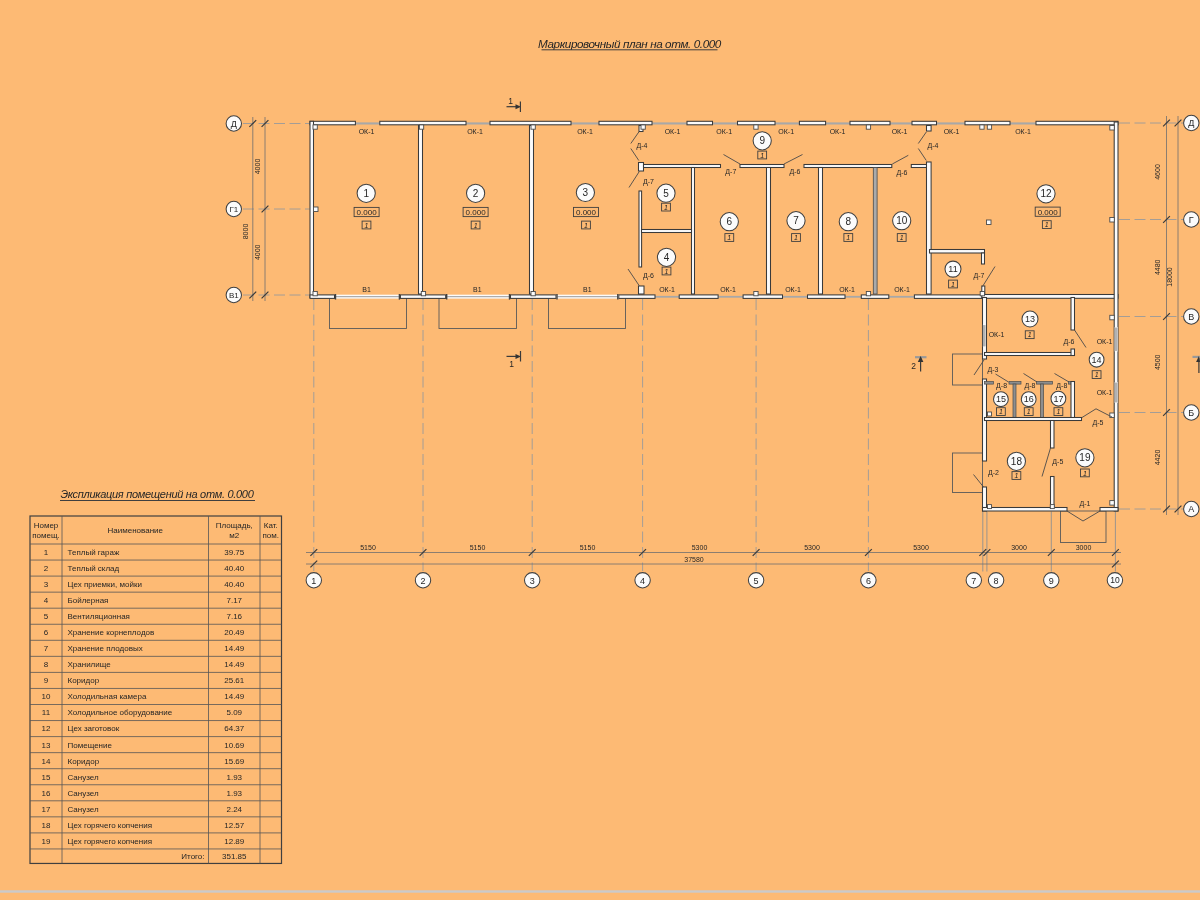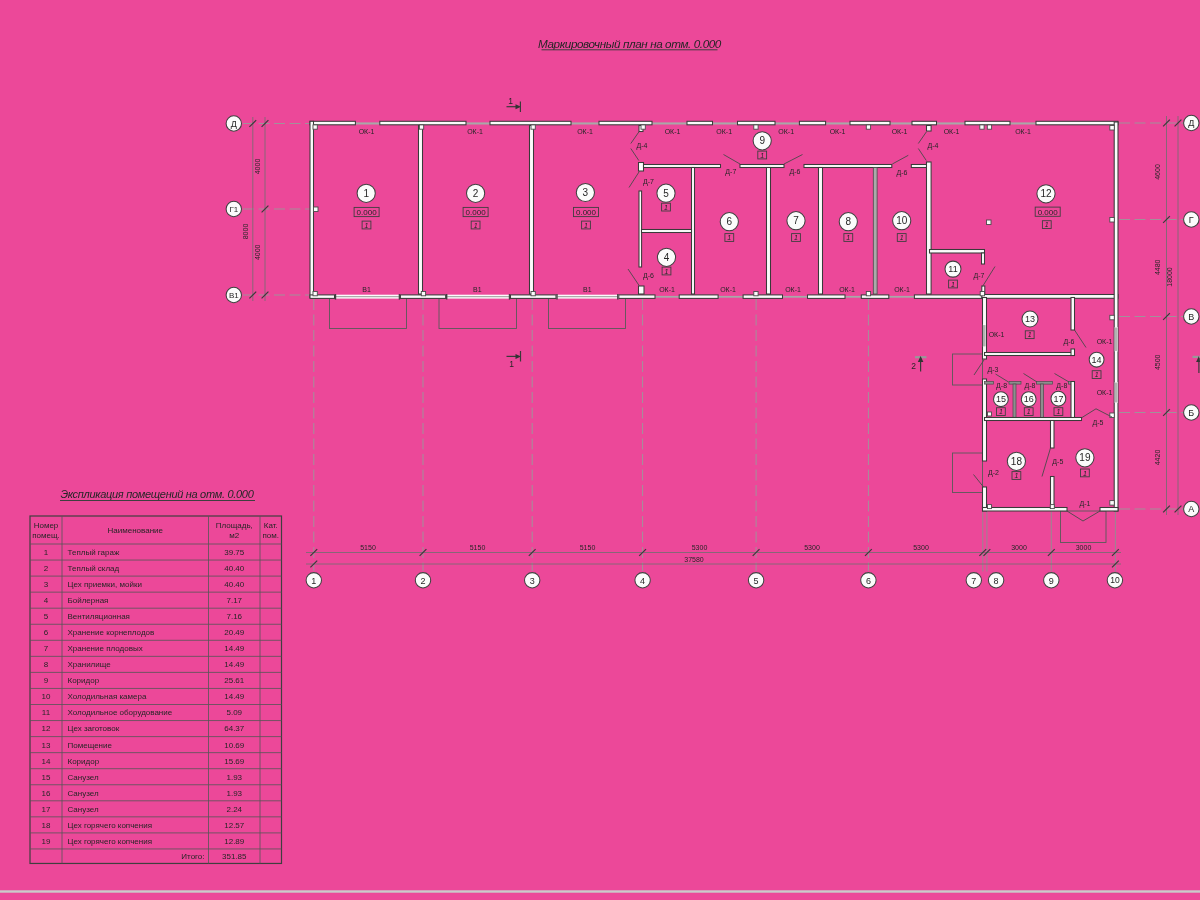--- a/index.html
+++ b/index.html
@@ -1,16 +1,16 @@
 <!DOCTYPE html>
 <html><head>
 <meta charset="utf-8">
 <style>
 html,body{margin:0;padding:0;-webkit-font-smoothing:antialiased;}
-.page{position:relative;width:1200px;height:900px;background:#ec4899;overflow:hidden;}
+.page{position:relative;width:1200px;height:900px;background:#fdba74;overflow:hidden;}
 text{font-family:"Liberation Sans",sans-serif;fill:#262626;}
 .w{fill:#fbfbfb;stroke:#3a3a3a;stroke-width:1.05;}
 .mk{fill:#fbfbfb;stroke:#4a4a4a;stroke-width:0.9;}
 .fb{fill:none;stroke:#3f3f3f;stroke-width:0.9;}
 .por{fill:none;stroke:#5a5a5a;stroke-width:0.9;}
 .s{stroke:#3f3f3f;stroke-width:1;fill:none;}
 .tl{stroke:#555;stroke-width:0.8;fill:none;}
 .thin{stroke:#909090;stroke-width:0.9;fill:none;}
 .dash{stroke:#9a9a9a;stroke-width:0.9;fill:none;stroke-dasharray:11 4.5;}
 .dim{stroke:#6e6e6e;stroke-width:0.8;fill:none;}

